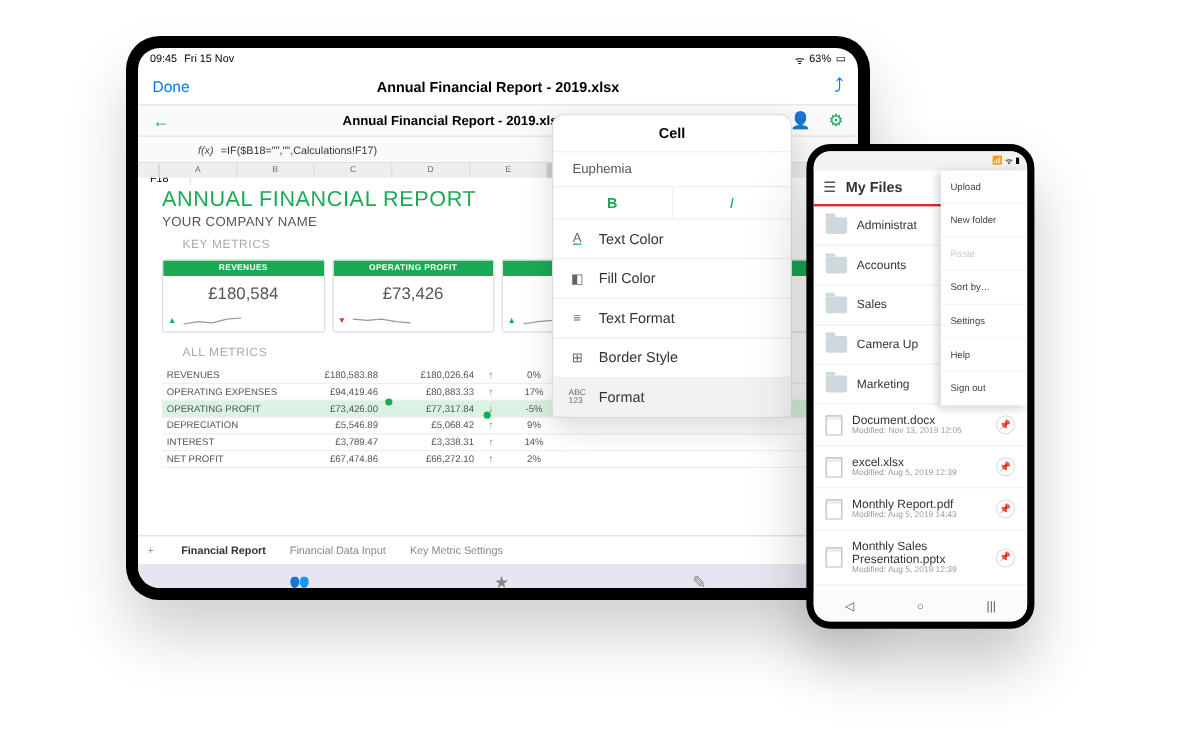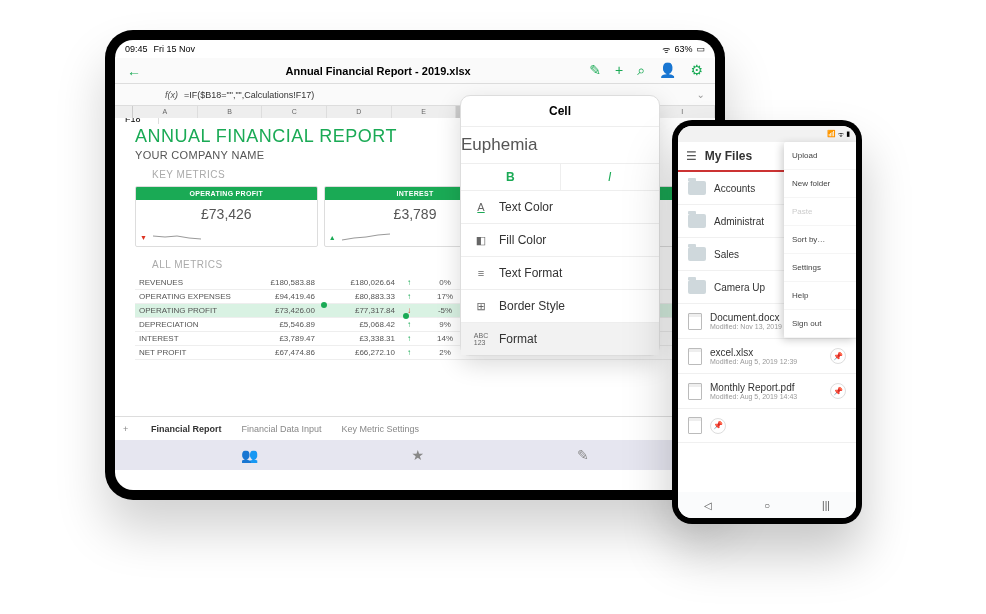--- a/index.html
+++ b/index.html
@@ -74,21 +74,21 @@
 .tab-item { padding: 2px 6px; color: #888; text-align: right; }
 .tab-item.active { color: #333; font-weight: 600; }
 
 .bottom-bar { height: 30px; background: #e6e6f0; display: flex; align-items: center; justify-content: space-around; padding: 0 50px; }
 .bottom-icon { color: #888; font-size: 14px; }
 
 
 .popover { position: absolute; top: 95px; left: 460px; width: 200px; background: #fff;
   border: 1px solid #ddd; border-radius: 10px; box-shadow: 0 8px 24px rgba(0,0,0,0.15); font-size: 12px; }
 .popover-title { text-align: center; padding: 8px; font-weight: 600; border-bottom: 1px solid #eee; font-size: 12px; }
-.popover-font { padding: 8px 0; color: #555; border-bottom: 1px solid #eee; font-size: 17px; }
+.popover-font { padding: 8px 16px; color: #555; border-bottom: 1px solid #eee; font-size: 11px; }
 .popover-bi { display: flex; border-bottom: 1px solid #eee; }
 .bi-cell { flex: 1; text-align: center; padding: 6px; color: #1aaa55; font-weight: 700; }
 .bi-cell:first-child { border-right: 1px solid #eee; }
 .bi-cell.italic { font-style: italic; font-weight: 400; }
 .popover-row { display: flex; align-items: center; gap: 10px; padding: 8px 12px; border-bottom: 1px solid #eee; }
 .popover-row:last-child { border-bottom: none; }
 .popover-row.selected { background: #f2f2f2; }
 .pr-icon { width: 16px; height: 16px; display: flex; align-items: center; justify-content: center; color: #666; font-size: 11px; }
 .pr-label { color: #333; }
 
@@ -133,20 +133,25 @@
         <span>09:45</span>
         <span>Fri 15 Nov</span>
       </div>
       <div class="status-right">
         <span>ᯤ</span>
         <span>63%</span>
         <span>▭</span>
       </div>
     </div>
 
+    <div class="app-header">
+      <span class="done-btn">Done</span>
+      <span class="app-title">Annual Financial Report - 2019.xlsx</span>
+      <span class="share-btn">⤴</span>
+    </div>
 
     <div class="toolbar-header">
       <span class="back-arrow">←</span>
       <span class="doc-name">Annual Financial Report - 2019.xlsx</span>
       <div class="toolbar-icons">
         <span>✎</span>
         <span>+</span>
         <span>⌕</span>
         <span>👤</span>
         <span>⚙</span>
@@ -174,20 +179,30 @@
         <div class="col-h">I</div>
       </div>
 
       <div class="sheet-body">
         <div class="report-title">ANNUAL FINANCIAL REPORT</div>
         <div class="company-name">YOUR COMPANY NAME</div>
         <div class="section-label">KEY METRICS</div>
 
         <div class="metric-cards">
           <div class="metric-card">
+            <div class="metric-head">REVENUES</div>
+            <div class="metric-value">£180,584</div>
+            <div class="metric-sub">
+                <span class="trend-up">▲</span>
+                <svg class="spark">
+                  <polyline points="2,10 14,8 26,9 38,6 50,5" fill="none" stroke="#999" stroke-width="1"></polyline>
+                </svg>
+              </div>
+          </div>
+          <div class="metric-card">
             <div class="metric-head">OPERATING PROFIT</div>
             <div class="metric-value">£73,426</div>
             <div class="metric-sub">
                 <span class="trend-down">▼</span>
                 <svg class="spark">
                   <polyline points="2,6 14,7 26,6 38,8 50,9" fill="none" stroke="#999" stroke-width="1"></polyline>
                 </svg>
               </div>
           </div>
           <div class="metric-card">
@@ -314,42 +329,49 @@
     </div>
     <div class="phone-header">
       <span class="hamburger">☰</span>
       <span class="phone-title">My Files</span>
     </div>
 
     <div class="file-list">
       <div class="file-row">
           <div class="folder-icon"></div>
           <div class="file-info">
+            <div class="file-name">Administrat</div>
+          </div>
+          <div class="file-badge">📌</div>
+        </div>
+      <div class="file-row">
+          <div class="folder-icon"></div>
+          <div class="file-info">
             <div class="file-name">Accounts</div>
           </div>
           <div class="file-badge">📌</div>
         </div>
       <div class="file-row">
           <div class="folder-icon"></div>
           <div class="file-info">
-            <div class="file-name">Administrat</div>
+            <div class="file-name">Sales</div>
           </div>
           <div class="file-badge">📌</div>
         </div>
       <div class="file-row">
           <div class="folder-icon"></div>
           <div class="file-info">
-            <div class="file-name">Sales</div>
+            <div class="file-name">Camera Up</div>
           </div>
           <div class="file-badge">📌</div>
         </div>
       <div class="file-row">
           <div class="folder-icon"></div>
           <div class="file-info">
-            <div class="file-name">Camera Up</div>
+            <div class="file-name">Marketing</div>
           </div>
           <div class="file-badge">📌</div>
         </div>
       <div class="file-row">
           <div class="doc-icon"></div>
           <div class="file-info">
             <div class="file-name">Document.docx</div>
             <div class="file-meta">Modified: Nov 13, 2019 12:05</div>
           </div>
           <div class="file-badge">📌</div>
@@ -365,20 +387,24 @@
       <div class="file-row">
           <div class="doc-icon"></div>
           <div class="file-info">
             <div class="file-name">Monthly Report.pdf</div>
             <div class="file-meta">Modified: Aug 5, 2019 14:43</div>
           </div>
           <div class="file-badge">📌</div>
         </div>
       <div class="file-row">
           <div class="doc-icon"></div>
+          <div class="file-info">
+            <div class="file-name">Monthly Sales Presentation.pptx</div>
+            <div class="file-meta">Modified: Aug 5, 2019 12:39</div>
+          </div>
           <div class="file-badge">📌</div>
         </div>
     </div>
 
     <div class="phone-menu">
       <div class="menu-item">Upload</div>
       <div class="menu-item">New folder</div>
       <div class="menu-item disabled">Paste</div>
       <div class="menu-item">Sort by…</div>
       <div class="menu-item">Settings</div>

